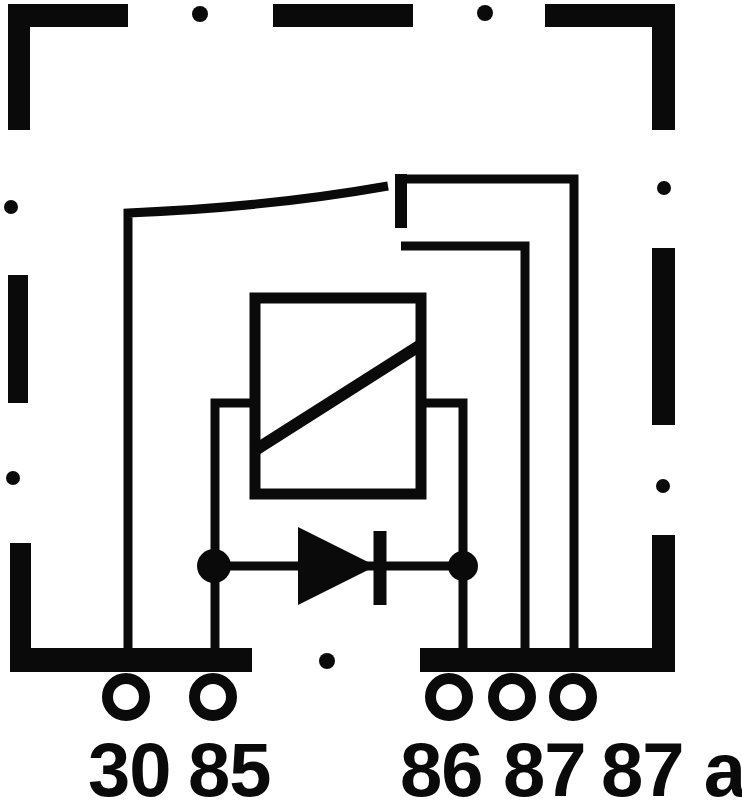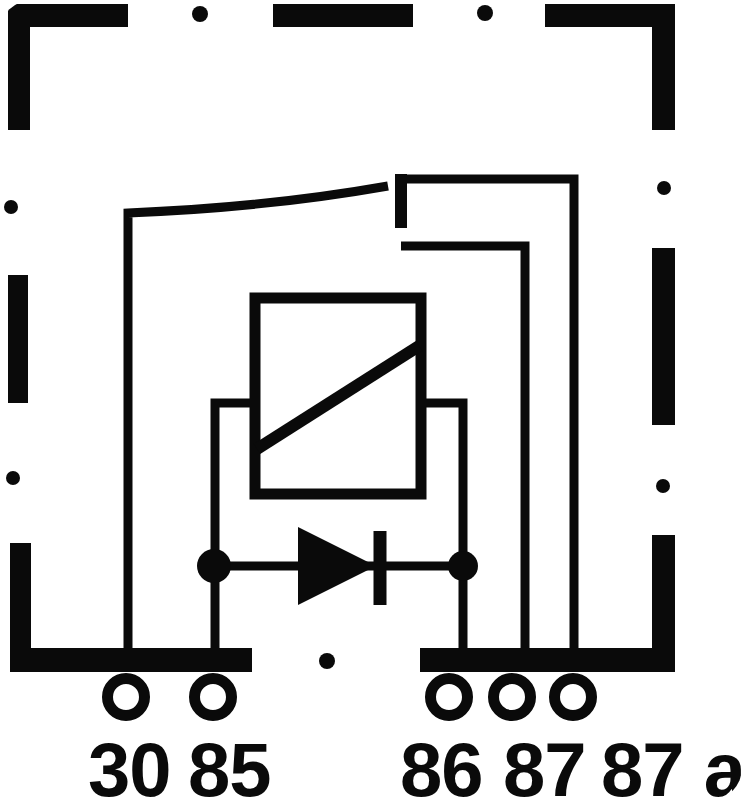--- a/index.html
+++ b/index.html
@@ -7,21 +7,20 @@
     padding: 0;
     background: #ffffff;
   }
   #stage {
     position: relative;
     width: 742px;
     height: 800px;
     background: #ffffff;
     overflow: hidden;
     font-family: "Liberation Sans", sans-serif;
-    border-radius: 32px;
   }
   svg { display: block; }
   .housing { fill: #0a0a0a; stroke: none; }
   .wire { fill: none; stroke: #0a0a0a; stroke-width: 9; stroke-linecap: butt; stroke-linejoin: miter; }
   .wire-thick { fill: none; stroke: #0a0a0a; stroke-width: 12; }
   .coil-box { fill: #ffffff; stroke: #0a0a0a; stroke-width: 11; }
   .solid { fill: #0a0a0a; }
   .pin-circle { fill: #ffffff; stroke: #0a0a0a; stroke-width: 11; }
   .terminal-label {
     font-family: "Liberation Sans", sans-serif;

